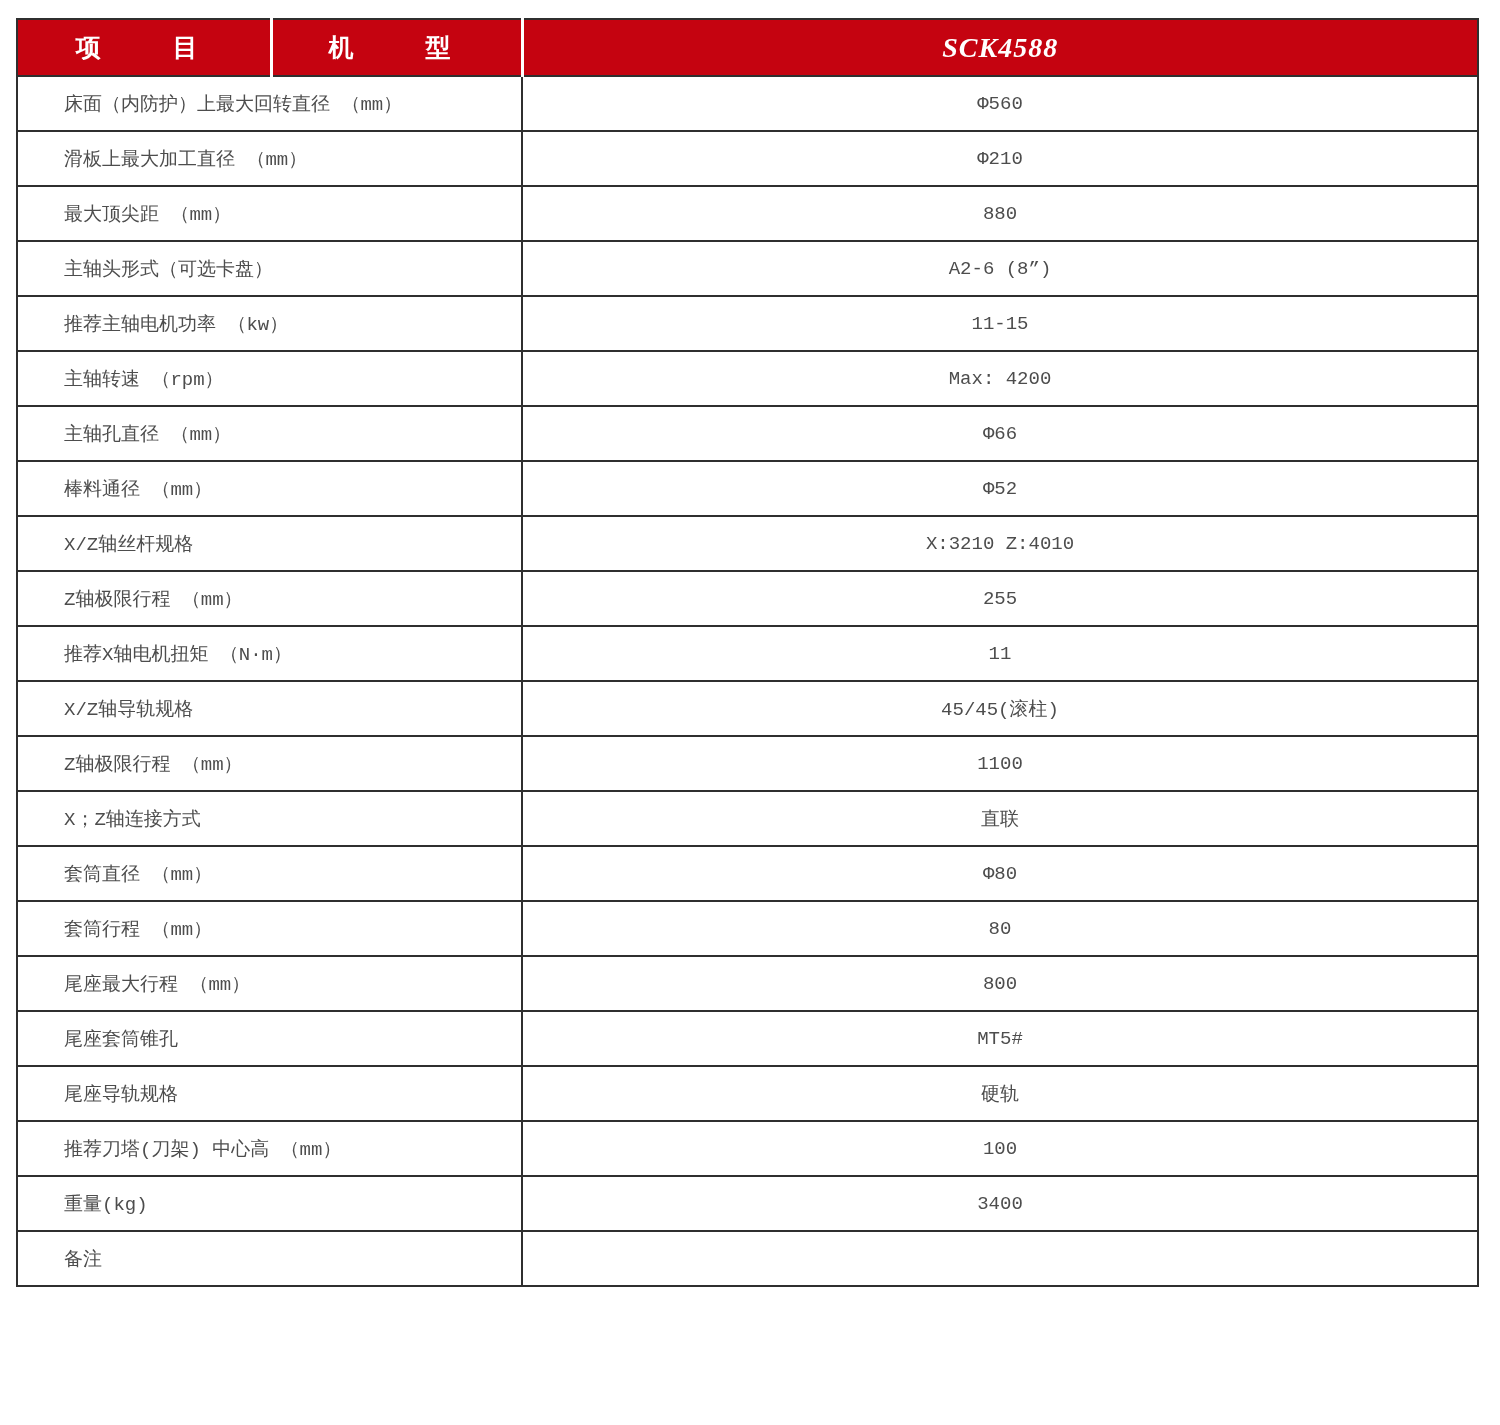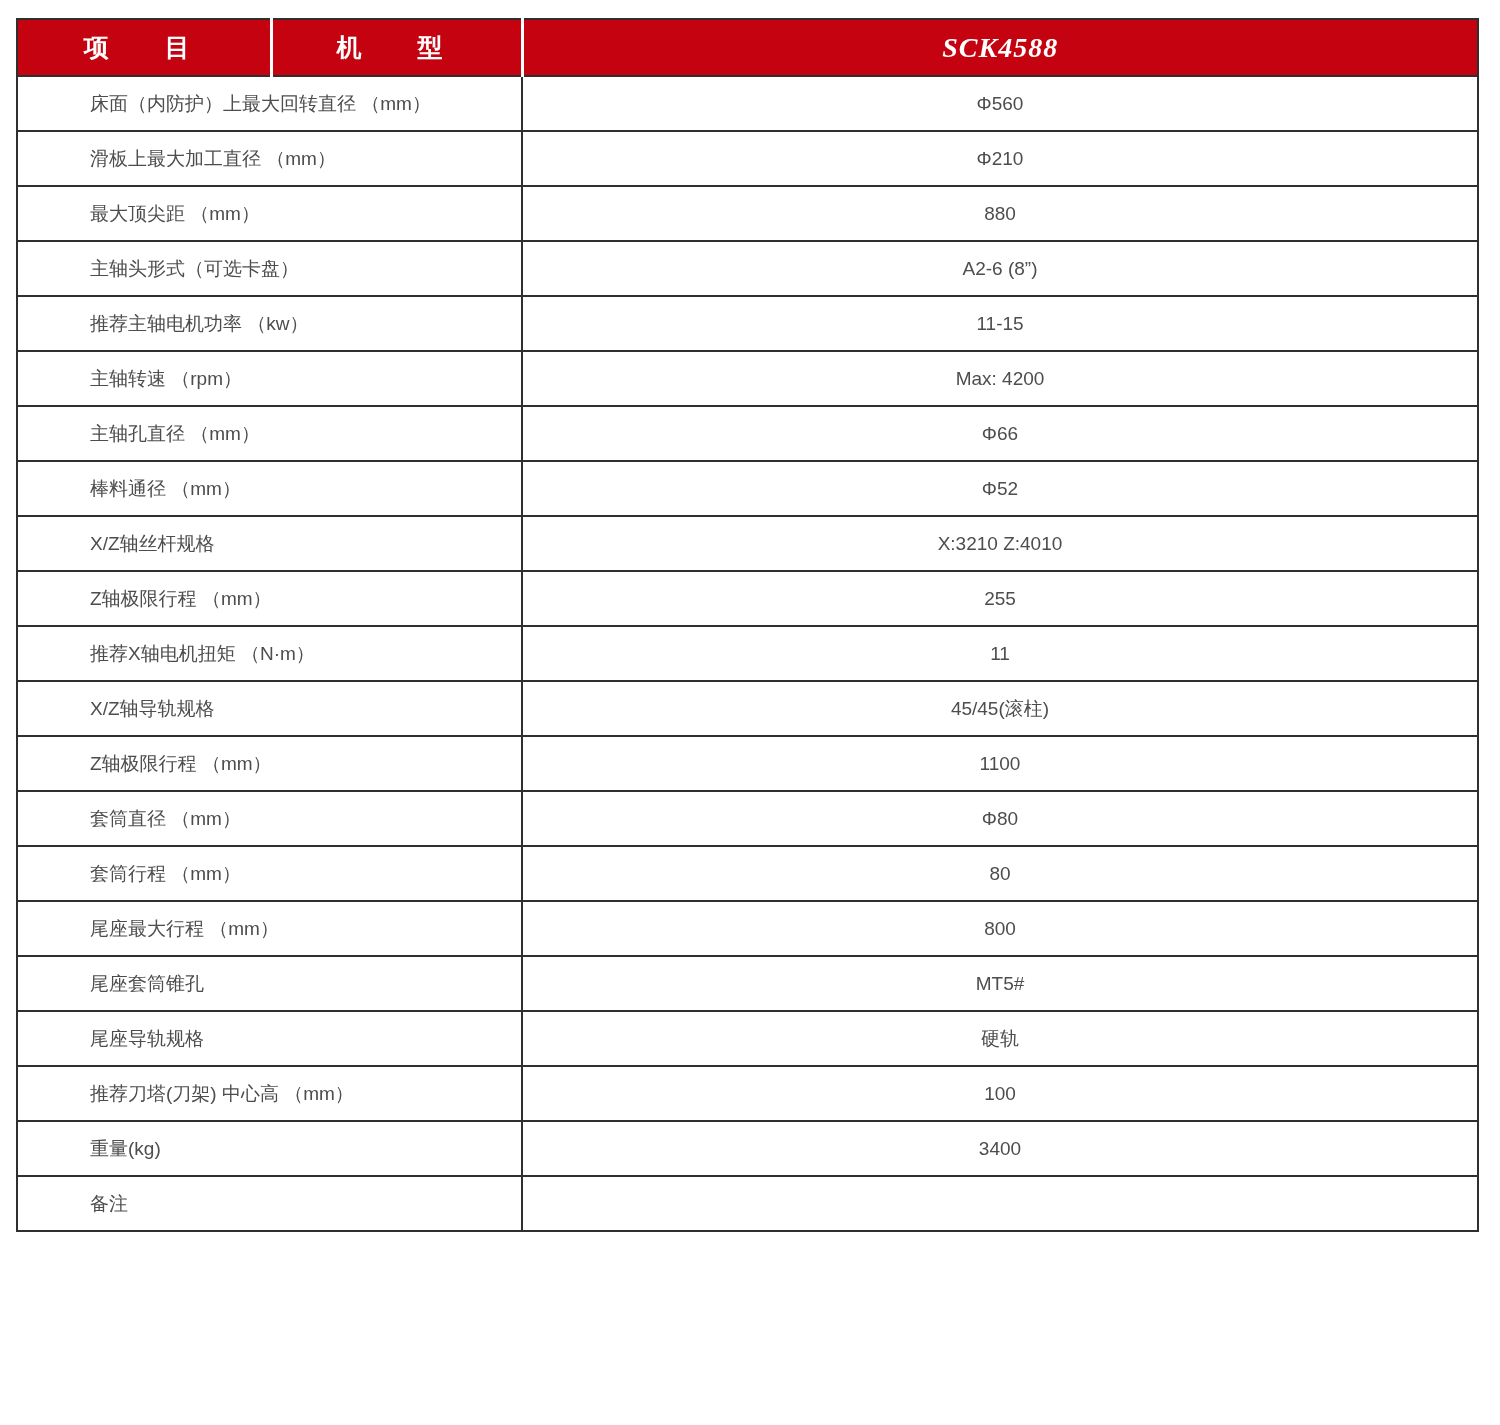--- a/index.html
+++ b/index.html
@@ -25,20 +25,21 @@
     border-collapse:collapse;
     table-layout:fixed;
     width:1461px;
     margin:18px 0 0 16px;
   }
   table.spec th,
   table.spec td{
     border:2px solid var(--border);
     vertical-align:middle;
     white-space:pre-wrap;
+    font-family:Liberation Mono, monospace;
   }
   thead th{
     background:var(--header-bg);
     color:var(--header-text);
     height:53px;
     font-size:25px;
     font-weight:bold;
     letter-spacing:14px;
     text-align:center;
     border-top:3px solid #151515;
@@ -52,21 +53,21 @@
     letter-spacing:1px;
     font-style:italic;
   }
   tbody td{
     height:51px;
     font-size:19px;
     color:var(--body-text);
   }
   tbody td.label{
     text-align:left;
-    padding-left:72px;
+    padding-left:46px;
   }
   tbody td.value{
     text-align:center;
     padding:0 24px;
   }
 </style>
 </head>
 <body>
 
 <div class="page">
@@ -130,20 +131,24 @@
       </tr>
       <tr>
         <td class="label" colspan="2">X/Z轴导轨规格</td>
         <td class="value">45/45(滚柱)</td>
       </tr>
       <tr>
         <td class="label" colspan="2">Z轴极限行程 （mm）</td>
         <td class="value">1100</td>
       </tr>
       <tr>
+        <td class="label" colspan="2">X；Z轴连接方式</td>
+        <td class="value">直联</td>
+      </tr>
+      <tr>
         <td class="label" colspan="2">套筒直径 （mm）</td>
         <td class="value">Φ80</td>
       </tr>
       <tr>
         <td class="label" colspan="2">套筒行程 （mm）</td>
         <td class="value">80</td>
       </tr>
       <tr>
         <td class="label" colspan="2">尾座最大行程 （mm）</td>
         <td class="value">800</td>

